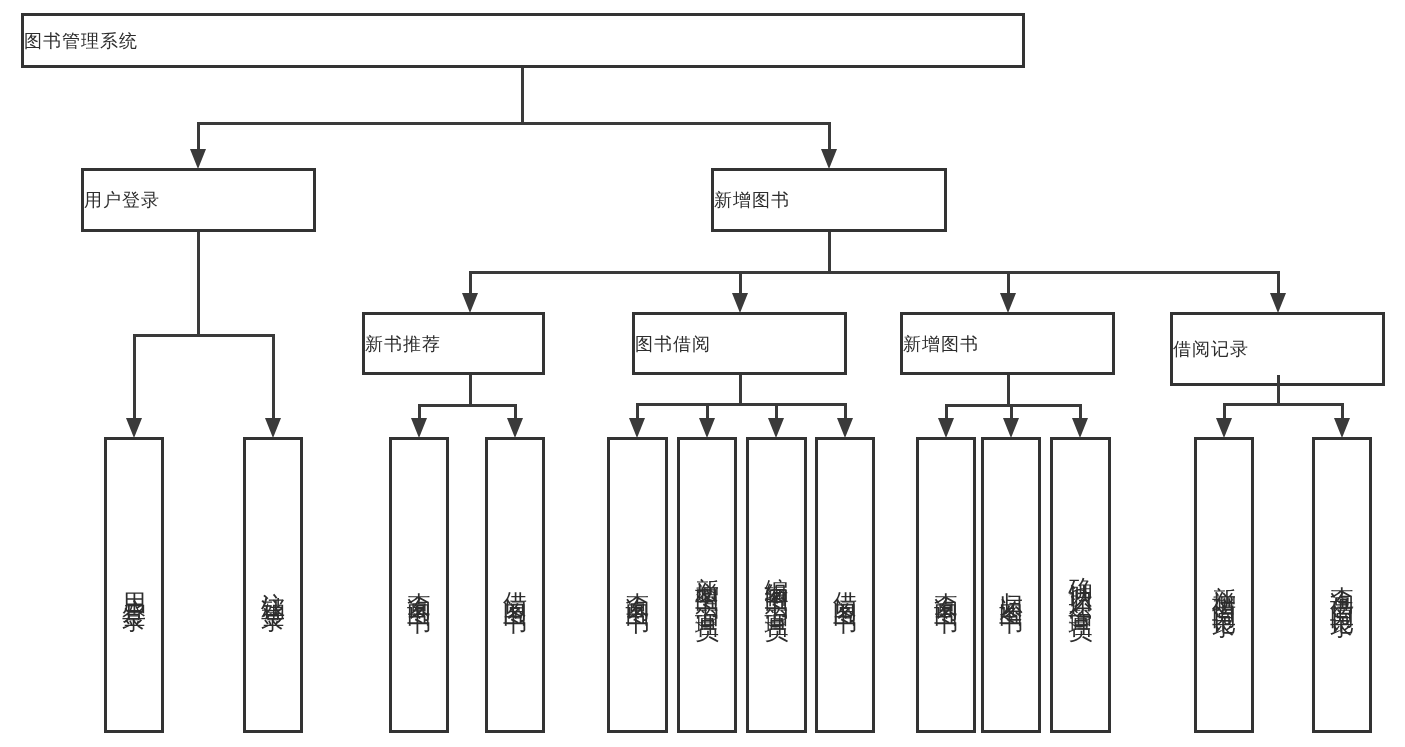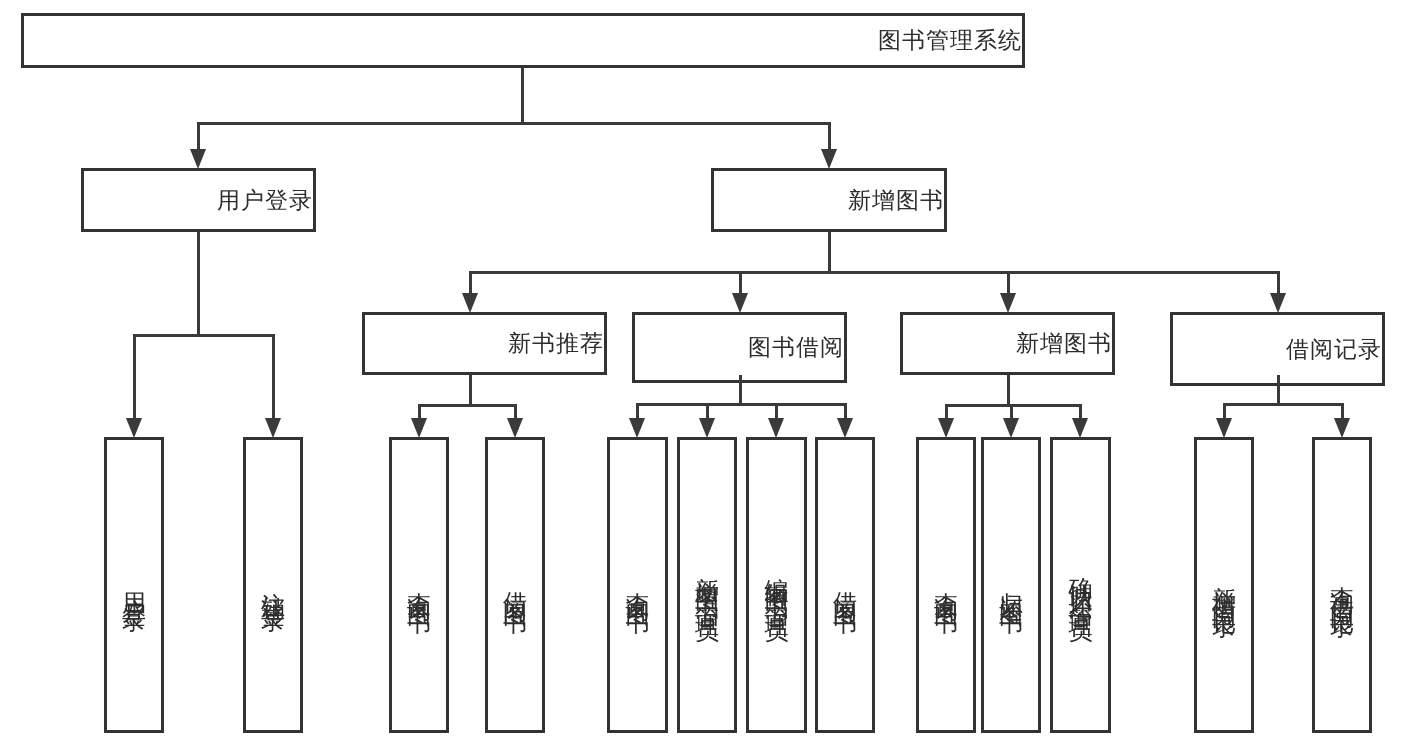--- a/index.html
+++ b/index.html
@@ -16,22 +16,22 @@
     background:var(--background);
     overflow:hidden;
     font-family:"Liberation Sans", sans-serif;
     color:var(--text);
   }
   .node{
     position:absolute;
     box-sizing:border-box;
     border:3px solid var(--box-border);
     background:#fff;
-    display:flex;align-items:center;justify-content:flex-end;
-    font-size:23px;
+    display:flex;align-items:center;justify-content:flex-start;
+    font-size:18px;
     letter-spacing:1px;
     white-space:nowrap;
   }
   .leaf{
     position:absolute;
     box-sizing:border-box;
     border:3px solid var(--box-border);
     background:#fff;
     display:flex;align-items:center;justify-content:center;
   }
@@ -71,25 +71,25 @@
   </div>
 
   <div class="node" style="left:81px;top:168px;width:235px;height:64px">
     <span>用户登录</span>
   </div>
 
   <div class="node" style="left:711px;top:168px;width:236px;height:64px">
     <span>新增图书</span>
   </div>
 
-  <div class="node" style="left:362px;top:312px;width:245px;height:63px">
+  <div class="node" style="left:362px;top:312px;width:183px;height:63px">
     <span>新书推荐</span>
   </div>
 
-  <div class="node" style="left:632px;top:312px;width:215px;height:71px">
+  <div class="node" style="left:632px;top:312px;width:215px;height:63px">
     <span>图书借阅</span>
   </div>
 
   <div class="node" style="left:900px;top:312px;width:215px;height:63px">
     <span>新增图书</span>
   </div>
 
   <div class="node" style="left:1170px;top:312px;width:215px;height:74px">
     <span>借阅记录</span>
   </div>

